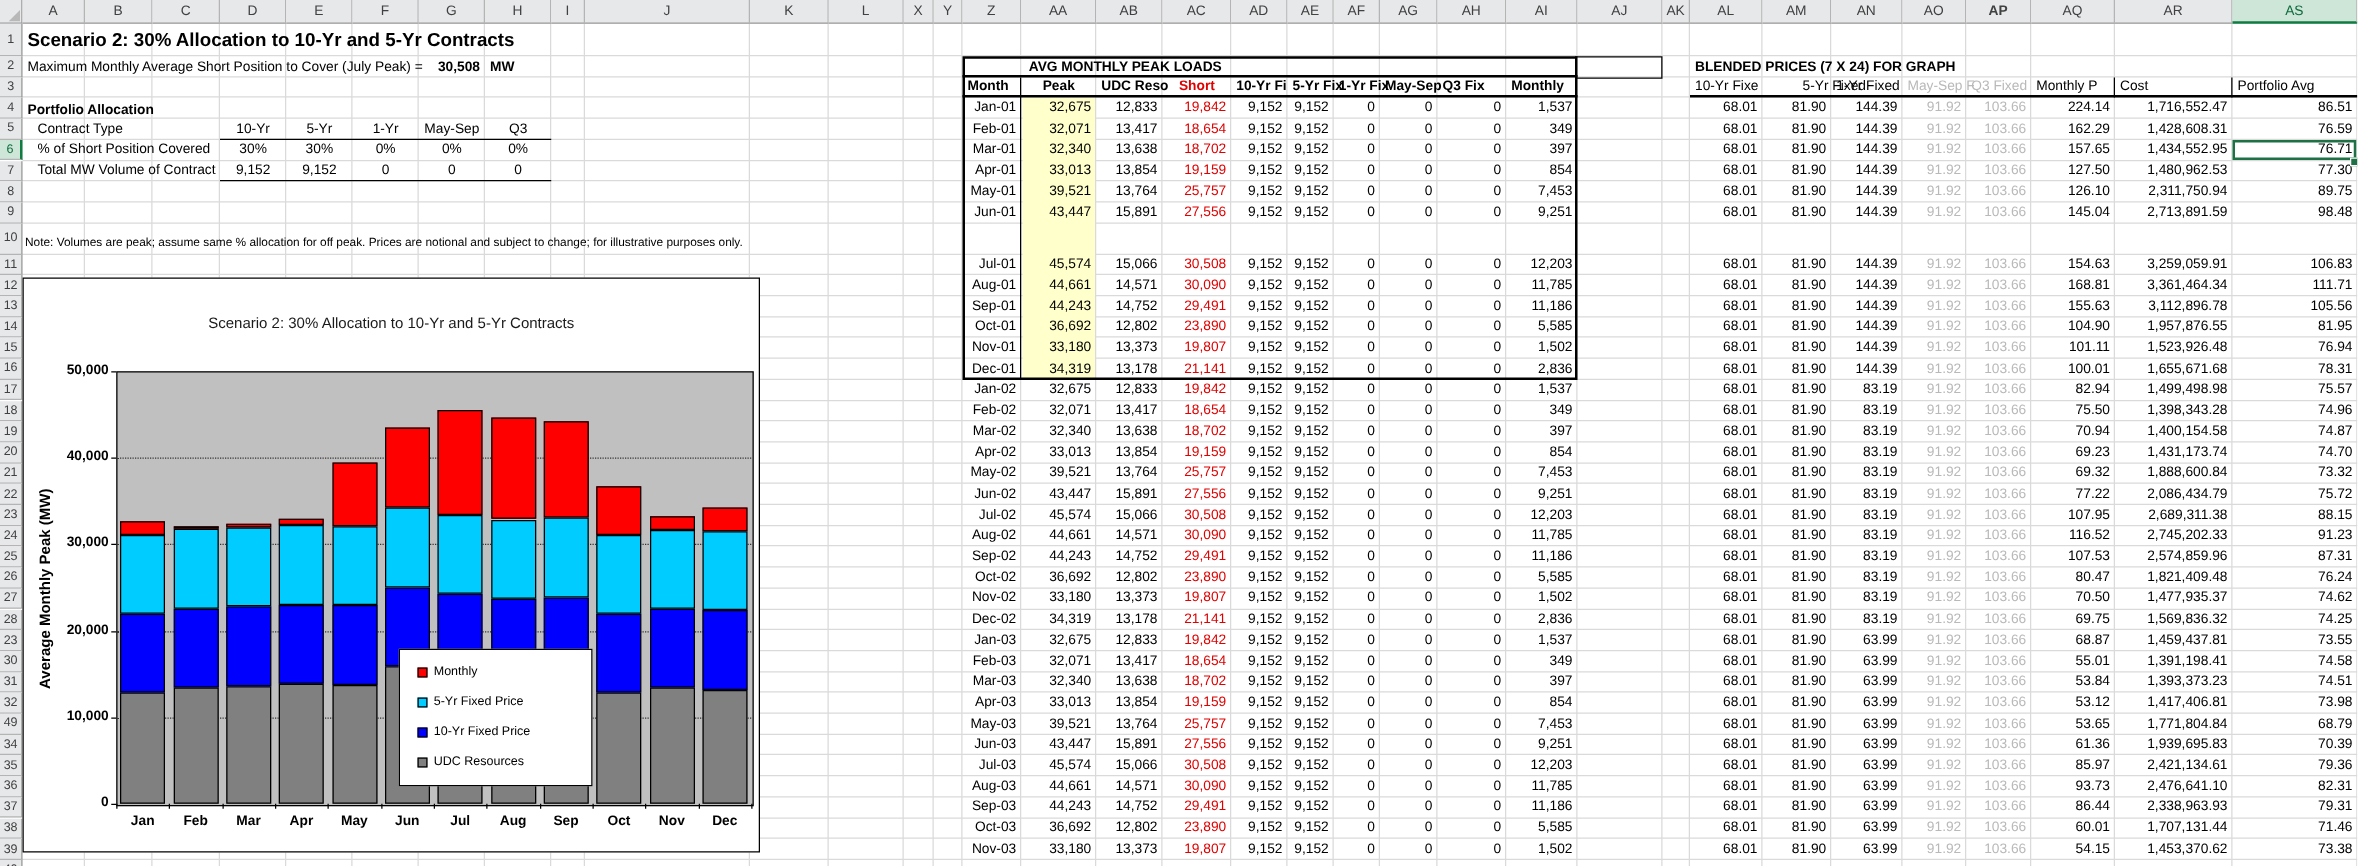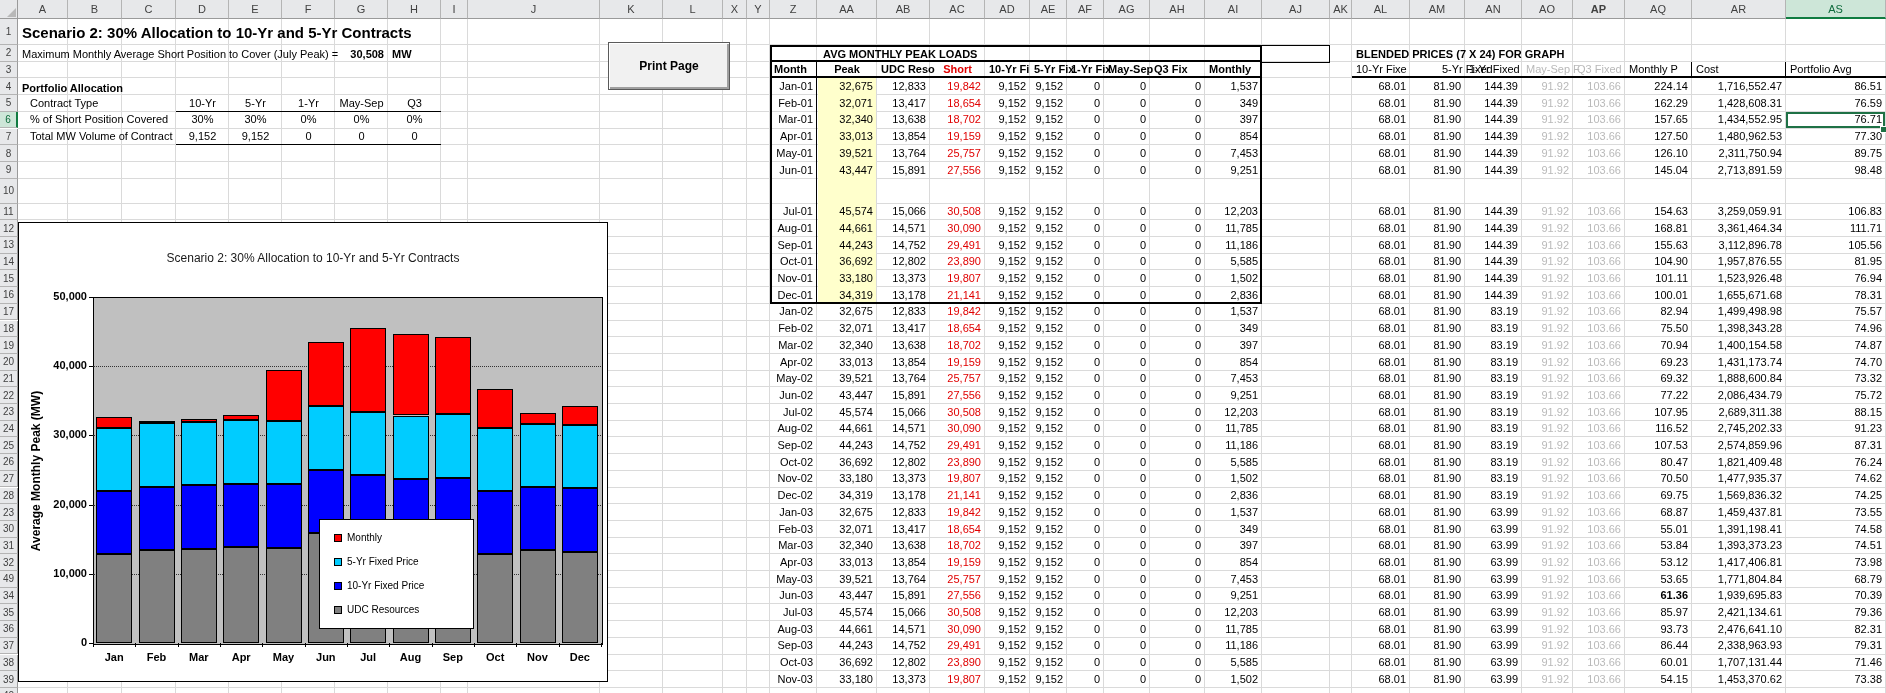--- a/index.html
+++ b/index.html
@@ -63,26 +63,24 @@
 <body>
 
 <div id="app">
   <div class="corner"></div>
 
   <div class="abs" id="sheet-title">Scenario 2: 30% Allocation to 10-Yr and 5-Yr Contracts</div>
   <div class="abs" id="mm-label">Maximum Monthly Average Short Position to Cover (July Peak) =</div>
   <div class="abs" id="mm-value">30,508</div>
   <div class="abs" id="mm-unit">MW</div>
   <div class="abs" id="alloc-title">Portfolio Allocation</div>
+  <div class="abs" id="note">Note: Volumes are peak; assume same % allocation for off peak.  Prices are notional and subject to change; for illustrative purposes only.</div>
   <div class="abs" id="avg-title">AVG MONTHLY PEAK LOADS</div>
   <div class="abs" id="blended-title">BLENDED PRICES (7 X 24) FOR GRAPH</div>
 
-  <div class="abs" id="print-button">
-    <span>Print Page</span>
-  </div>
 
   <div class="abs" id="chart">
     <div class="abs" id="chart-subtitle">Scenario 2: 30% Allocation to 10-Yr and 5-Yr Contracts</div>
     <div id="chart-ytitle">Average Monthly Peak (MW)</div>
     <div class="abs" id="plot"></div>
     <div id="legend">
         <div class="lg-sw" style="top: 14px; background: rgb(255, 0, 0);"></div>
         <div class="lg-tx" style="top: 12px;">Monthly</div>
         <div class="lg-sw" style="top: 38px; background: rgb(0, 204, 255);"></div>
         <div class="lg-tx" style="top: 36px;">5-Yr Fixed Price</div>
@@ -952,21 +950,21 @@
     <div class="cell ar gray" style="left: 1522px; top: 571px; width: 51px; height: 16.7px;">91.92</div>
     <div class="cell ar gray" style="left: 1573px; top: 571px; width: 52px; height: 16.7px;">103.66</div>
     <div class="cell ar" style="left: 1625px; top: 571px; width: 67px; height: 16.7px;">53.65</div>
     <div class="cell ar" style="left: 1692px; top: 571px; width: 94px; height: 16.7px;">1,771,804.84</div>
     <div class="cell ar" style="left: 1786px; top: 571px; width: 100px; height: 16.7px;">68.79</div>
     <div class="cell ar" style="left: 1352px; top: 587.7px; width: 58px; height: 16.7px;">68.01</div>
     <div class="cell ar" style="left: 1410px; top: 587.7px; width: 55px; height: 16.7px;">81.90</div>
     <div class="cell ar" style="left: 1465px; top: 587.7px; width: 57px; height: 16.7px;">63.99</div>
     <div class="cell ar gray" style="left: 1522px; top: 587.7px; width: 51px; height: 16.7px;">91.92</div>
     <div class="cell ar gray" style="left: 1573px; top: 587.7px; width: 52px; height: 16.7px;">103.66</div>
-    <div class="cell ar" style="left: 1625px; top: 587.7px; width: 67px; height: 16.7px; font-weight: bold;">61.36</div>
+    <div class="cell ar" style="left: 1625px; top: 587.7px; width: 67px; height: 16.7px;">61.36</div>
     <div class="cell ar" style="left: 1692px; top: 587.7px; width: 94px; height: 16.7px;">1,939,695.83</div>
     <div class="cell ar" style="left: 1786px; top: 587.7px; width: 100px; height: 16.7px;">70.39</div>
     <div class="cell ar" style="left: 1352px; top: 604.4px; width: 58px; height: 16.7px;">68.01</div>
     <div class="cell ar" style="left: 1410px; top: 604.4px; width: 55px; height: 16.7px;">81.90</div>
     <div class="cell ar" style="left: 1465px; top: 604.4px; width: 57px; height: 16.7px;">63.99</div>
     <div class="cell ar gray" style="left: 1522px; top: 604.4px; width: 51px; height: 16.7px;">91.92</div>
     <div class="cell ar gray" style="left: 1573px; top: 604.4px; width: 52px; height: 16.7px;">103.66</div>
     <div class="cell ar" style="left: 1625px; top: 604.4px; width: 67px; height: 16.7px;">85.97</div>
     <div class="cell ar" style="left: 1692px; top: 604.4px; width: 94px; height: 16.7px;">2,421,134.61</div>
     <div class="cell ar" style="left: 1786px; top: 604.4px; width: 100px; height: 16.7px;">79.36</div>

